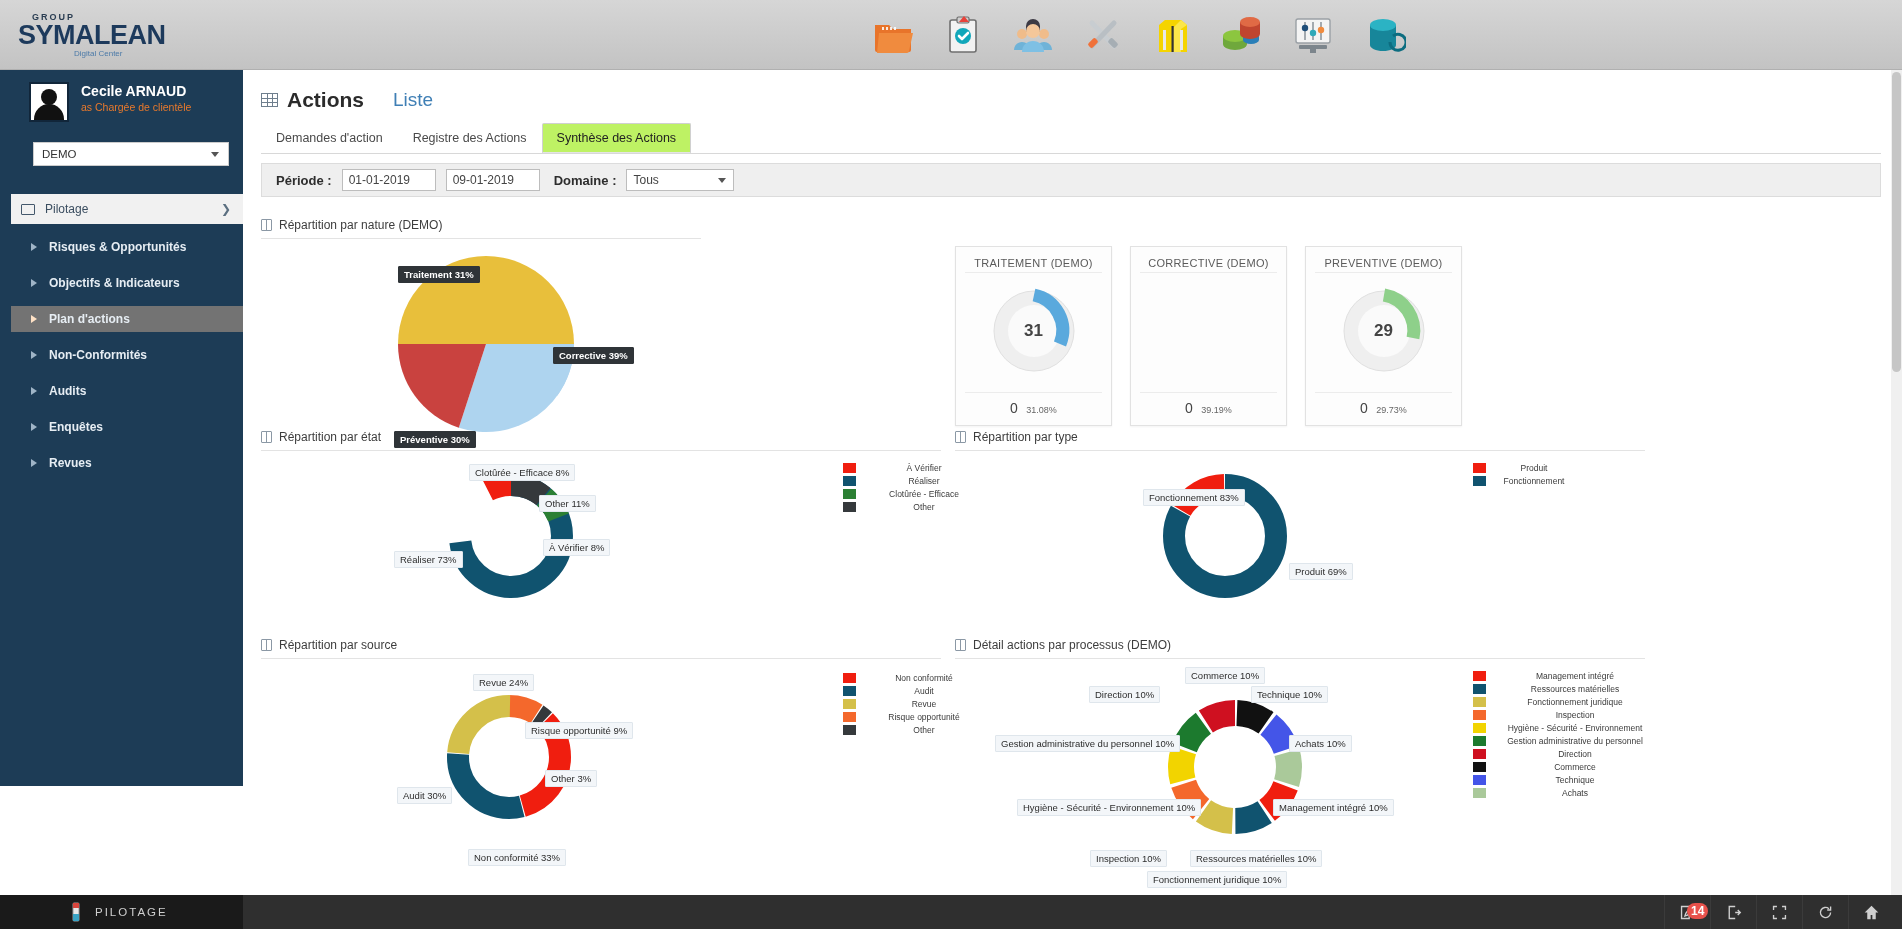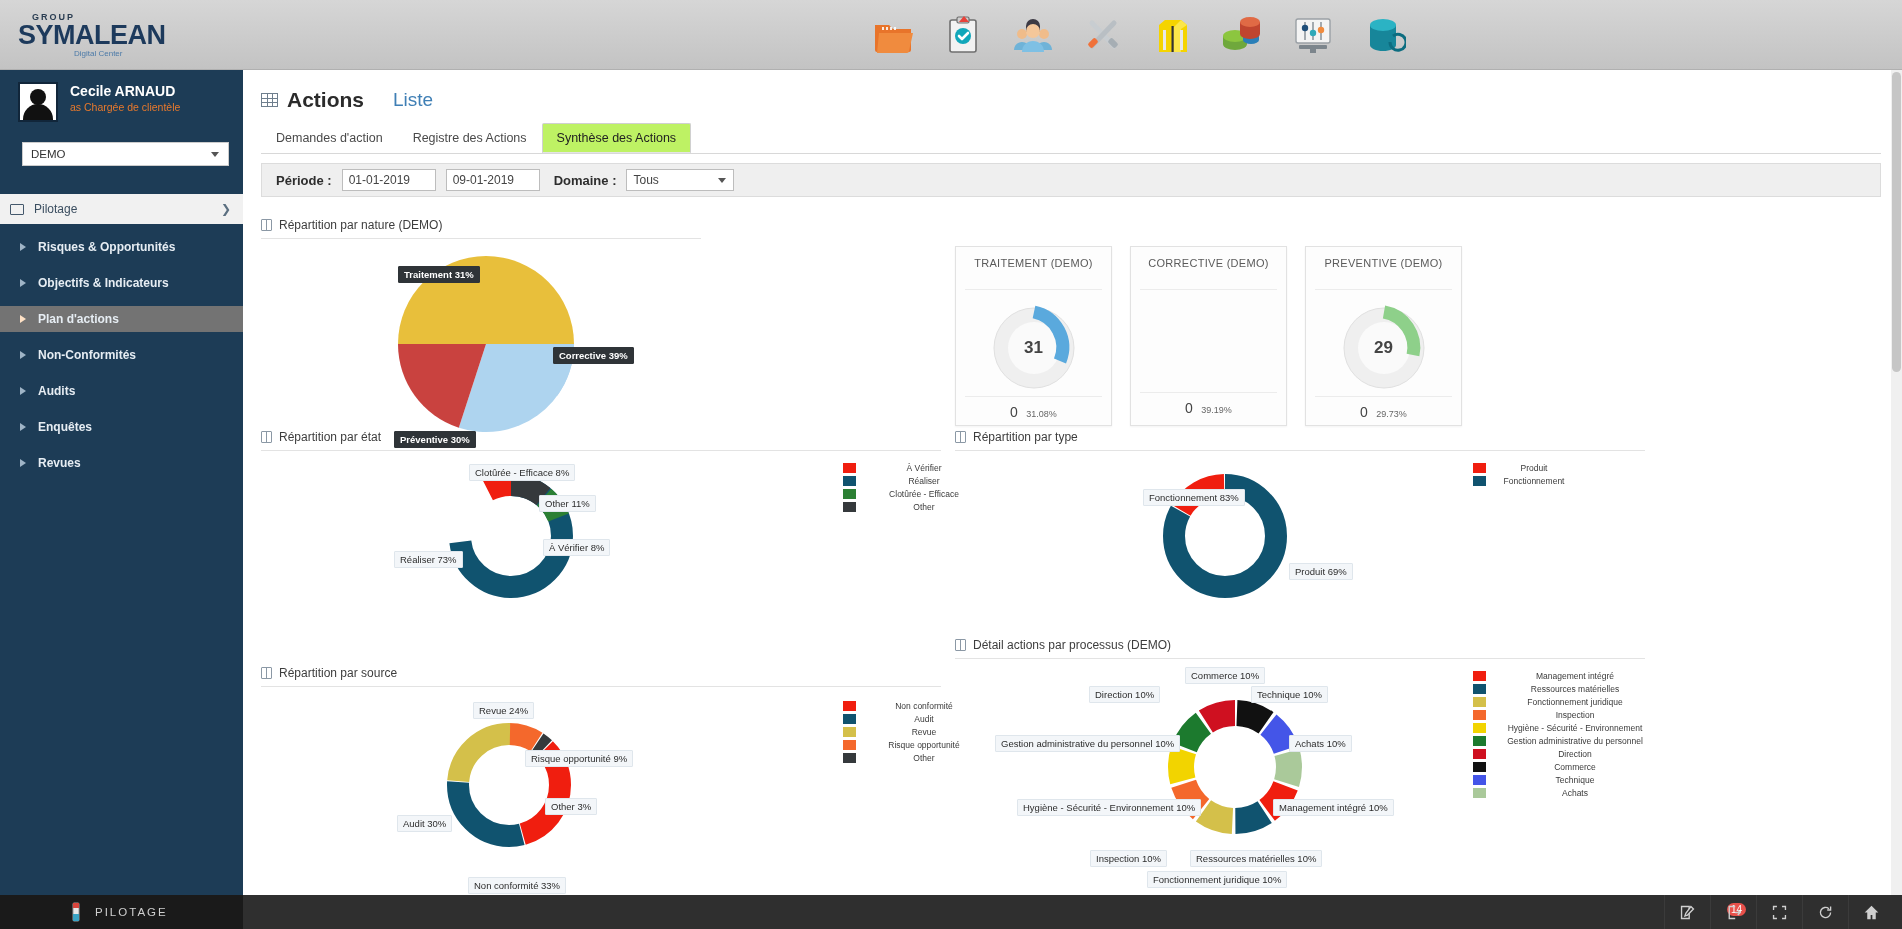--- a/index.html
+++ b/index.html
@@ -26,22 +26,23 @@
   .logo .tag { font-size: 8px; color: #4c7aa8; margin-left: 56px; margin-top: 1px; }
 
   .toolbar-icons {
     position: absolute; left: 870px; top: 6px;
     display: flex; gap: 24px; align-items: center; height: 58px;
   }
   .tb-icon { width: 46px; height: 46px; cursor: pointer; position: relative; }
 
   
   .sidebar {
-    position: absolute; left: 0; top: 70px; width: 243px; height: 859px;
+    position: absolute; left: 0; top: 70px; width: 243px; height: 716px;
     background: #1d3c56;
+    padding-left: 11px;
   }
   .user-block { height: 66px; padding: 12px 0 0 18px; display: flex; gap: 12px; }
   .avatar {
     width: 40px; height: 40px; background: #ffffff; border: 2px solid #11263a;
     position: relative; overflow: hidden; flex: none;
   }
   .avatar::before {
     content: ""; position: absolute; left: 50%; top: 5px; width: 16px; height: 16px;
     border-radius: 50%; background: #111; transform: translateX(-50%);
   }
@@ -146,21 +147,21 @@
   .panel-rule { height: 1px; background: #e3e3e3; margin-top: 6px; }
 
   .nature-panel { position: absolute; left: 18px; top: 230px; width: 700px; }
   .kpis { position: absolute; left: 960px; top: 240px; display: flex; gap: 18px; }
   .kpi-card {
     width: 157px; height: 180px; border: 1px solid #e2e2e2; background: #fdfdfd;
     display: flex; flex-direction: column; align-items: center;
     box-shadow: 0 1px 2px rgba(0,0,0,.05);
   }
   .kpi-title {
-    font-size: 11px; color: #5a5a5a; letter-spacing: .3px; padding: 10px 0 20px;
+    font-size: 11px; color: #5a5a5a; letter-spacing: .3px; padding: 10px 0 3px;
     border-bottom: 1px solid #ececec; width: 88%; text-align: center;
   }
   .kpi-gauge { position: relative; width: 96px; height: 96px; margin-top: 10px; }
   .kpi-val {
     position: absolute; inset: 0; display: flex; align-items: center; justify-content: center;
     font-size: 17px; font-weight: bold; color: #444;
   }
   .kpi-foot {
     margin-top: auto; width: 88%; border-top: 1px solid #ececec;
     padding: 6px 0 8px; text-align: center;
@@ -194,21 +195,21 @@
   }
   .bb-label { color: #cfcfcf; font-size: 11.5px; letter-spacing: 2px; }
   .bb-right { position: absolute; right: 8px; top: 0; height: 34px; display: flex; align-items: center; }
   .bb-btn {
     width: 46px; height: 34px; display: flex; align-items: center; justify-content: center;
     color: #d2d2d2; cursor: pointer; position: relative;
     border-left: 1px solid #3b3b3b;
   }
   .badge {
     position: absolute; left: 22px; top: 8px; background: #e8514b; color: #fff;
-    font-size: 10px; border-radius: 9px; padding: 1px 4px; font-weight: normal; margin-left: 40px;
+    font-size: 12px; border-radius: 9px; padding: 1px 4px; font-weight: bold;
   }
   .scroll-track {
     position: absolute; right: 0; top: 70px; width: 11px; height: 859px; background: #f0f0f0;
   }
   .scroll-thumb { position: absolute; top: 2px; right: 1px; width: 9px; height: 300px; background: #c6c6c6; border-radius: 5px; }
 </style>
 </head>
 <body>
 
 <div class="app">
@@ -515,21 +516,21 @@
             <span class="legend-lb" style="width:80px">Produit</span>
           </div>
           <div class="legend-row">
             <span class="legend-sw" style="background:#10536f"></span>
             <span class="legend-lb" style="width:80px">Fonctionnement</span>
           </div>
         </div>
       </div>
     </div>
 
-    <div class="chart-panel" style="left:18px;top:596px;width:680px;">
+    <div class="chart-panel" style="left:18px;top:568px;width:680px;">
       <div class="panel-title">
         <span class="panel-icon"></span>
         <span>Répartition par source</span>
       </div>
       <div class="panel-rule" style="width:680px"></div>
 
       <div class="donut-wrap" style="height:190px">
         <svg width="300" height="185" viewBox="0 0 300 185" style="position:absolute;left:98px;top:10px">
           <g transform="translate(150,88)" fill="none" stroke-width="22">
             <circle r="51" stroke="#f4682c" stroke-dasharray="29 291" stroke-dashoffset="0" transform="rotate(-90)"></circle>

